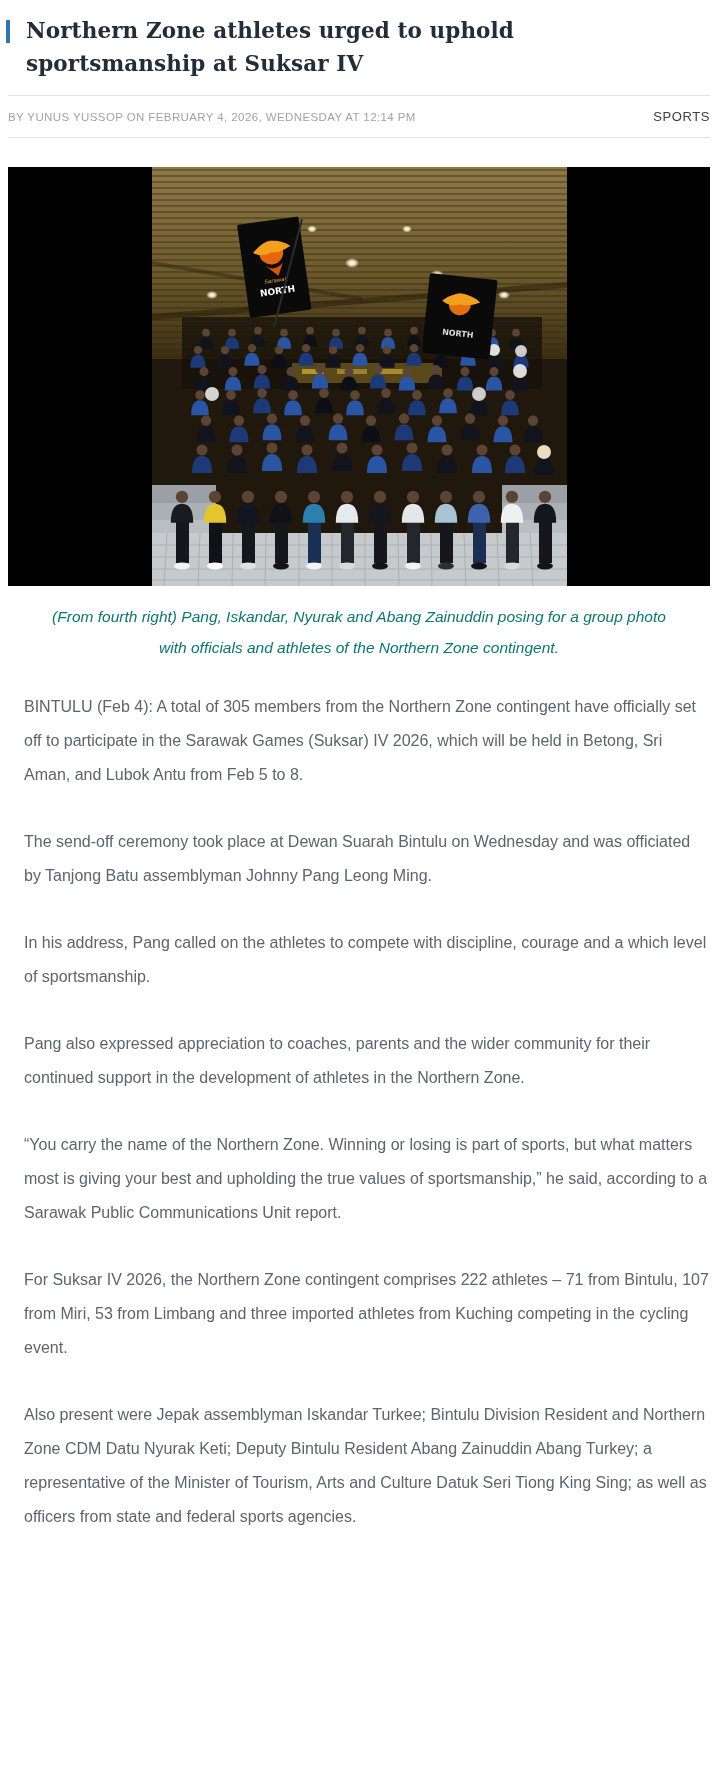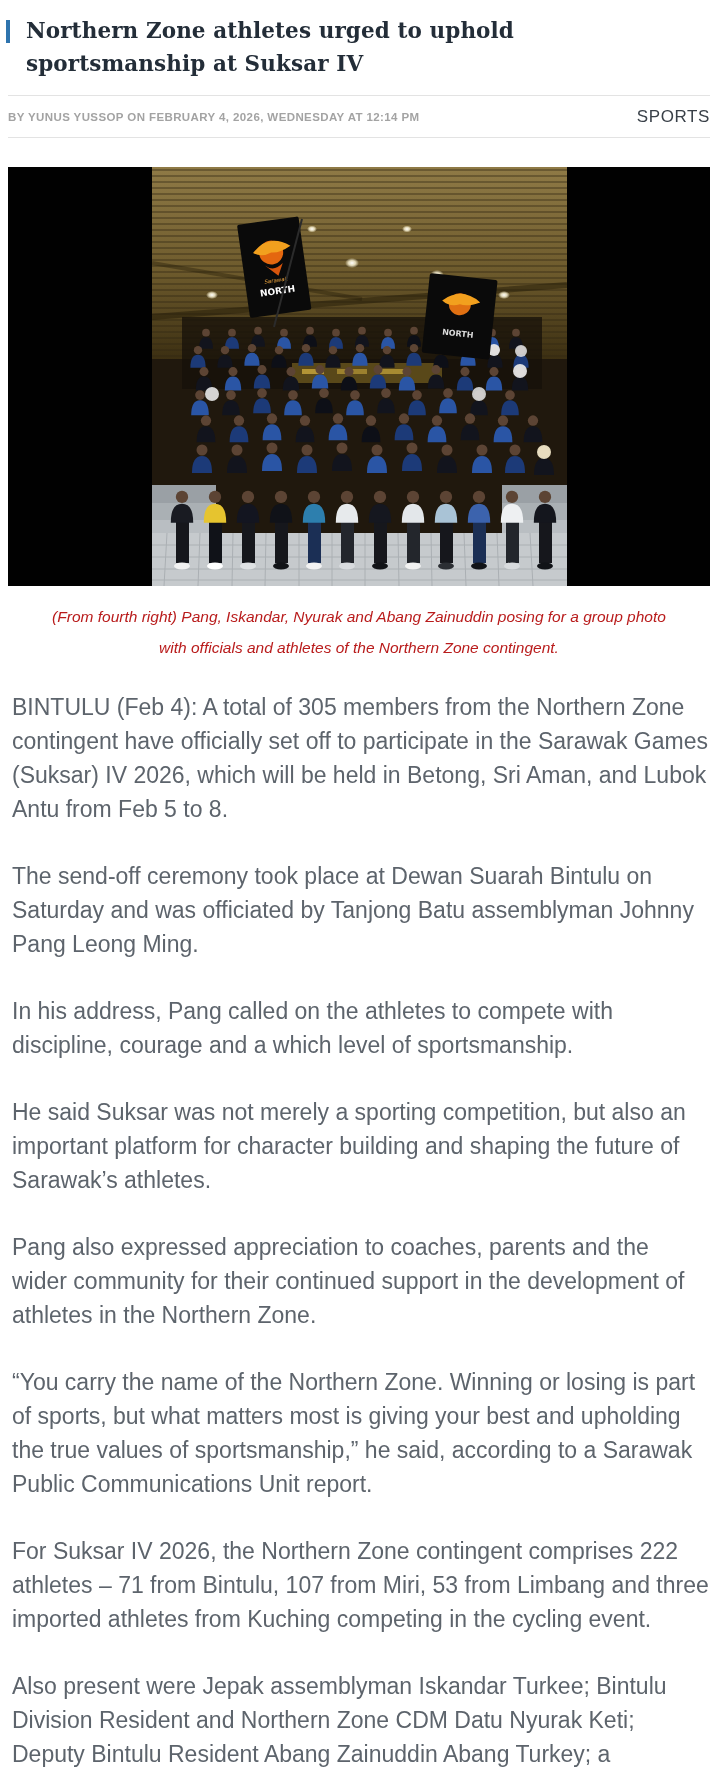--- a/index.html
+++ b/index.html
@@ -9,32 +9,32 @@
   
   .headline-wrap { position:relative; padding:14px 0 0 18px; }
   .accent-bar { position:absolute; left:-2px; top:20px; width:4px; height:23px; background:#2e74ae; }
   h1.headline { margin:0; max-width:648px; font-family:"DejaVu Serif","Liberation Serif",serif;
     font-size:21.5px; line-height:33px; font-weight:600; color:#232d38; letter-spacing:0.1px; }
 
   .divider { height:1px; background:#e3e3e3; }
   .divider-top { margin-top:15px; }
 
   .byline-row { display:flex; justify-content:space-between; align-items:center; height:41px; }
-  .byline { font-size:11.5px; color:#a3a3a3; letter-spacing:0.4px; text-transform:uppercase;font-weight:bold; }
-  .category { font-size:17px; color:#394048; letter-spacing:0.6px; text-transform:uppercase; }
+  .byline { font-size:11.5px; color:#a3a3a3; letter-spacing:0.4px; text-transform:uppercase; }
+  .category { font-size:13px; color:#394048; letter-spacing:0.6px; text-transform:uppercase; }
 
   
   figure { margin:0; }
   .photo-box { margin-top:29px; height:419px; background:#010101; display:flex; justify-content:center; overflow:hidden; }
   figcaption { margin:15px auto 0; max-width:632px; text-align:center; font-style:italic;
-    font-size:15.5px; line-height:31px; color:#b91c1c; }
+    font-size:15.5px; line-height:31px; color:#0f766e; }
 
   
   .article-body { margin-top:27px; }
-  .article-body p { margin:0 0 33px 4px; font-size:23px; line-height:34px; color:#5d646c; }
+  .article-body p { margin:0 0 33px 16px; font-size:16px; line-height:34px; color:#5d646c; }
 </style>
 </head>
 <body>
 
 <div class="page">
 
   <div class="headline-wrap">
     <span class="accent-bar"></span>
     <h1 class="headline">Northern Zone athletes urged to uphold sportsmanship at Suksar IV</h1>
   </div>
@@ -275,22 +275,21 @@
               <ellipse cx="393" cy="399" rx="8" ry="3.5" fill="#111317"></ellipse>
           </g>
         </g>
       </svg>
     </div>
     <figcaption>(From fourth right) Pang, Iskandar, Nyurak and Abang Zainuddin posing for a group photo with officials and athletes of the Northern Zone contingent.</figcaption>
   </figure>
 
   <div class="article-body">
       <p>BINTULU (Feb 4): A total of 305 members from the Northern Zone contingent have officially set off to participate in the Sarawak Games (Suksar) IV 2026, which will be held in Betong, Sri Aman, and Lubok Antu from Feb 5 to 8.</p>
-      <p>The send-off ceremony took place at Dewan Suarah Bintulu on Saturday and was officiated by Tanjong Batu assemblyman Johnny Pang Leong Ming.</p>
+      <p>The send-off ceremony took place at Dewan Suarah Bintulu on Wednesday and was officiated by Tanjong Batu assemblyman Johnny Pang Leong Ming.</p>
       <p>In his address, Pang called on the athletes to compete with discipline, courage and a which level of sportsmanship.</p>
-      <p>He said Suksar was not merely a sporting competition, but also an important platform for character building and shaping the future of Sarawak’s athletes.</p>
       <p>Pang also expressed appreciation to coaches, parents and the wider community for their continued support in the development of athletes in the Northern Zone.</p>
       <p>“You carry the name of the Northern Zone. Winning or losing is part of sports, but what matters most is giving your best and upholding the true values of sportsmanship,” he said, according to a Sarawak Public Communications Unit report.</p>
       <p>For Suksar IV 2026, the Northern Zone contingent comprises 222 athletes – 71 from Bintulu, 107 from Miri, 53 from Limbang and three imported athletes from Kuching competing in the cycling event.</p>
       <p>Also present were Jepak assemblyman Iskandar Turkee; Bintulu Division Resident and Northern Zone CDM Datu Nyurak Keti; Deputy Bintulu Resident Abang Zainuddin Abang Turkey; a representative of the Minister of Tourism, Arts and Culture Datuk Seri Tiong King Sing; as well as officers from state and federal sports agencies.</p>
     </div>
 
 </div>
 
 </body></html>

